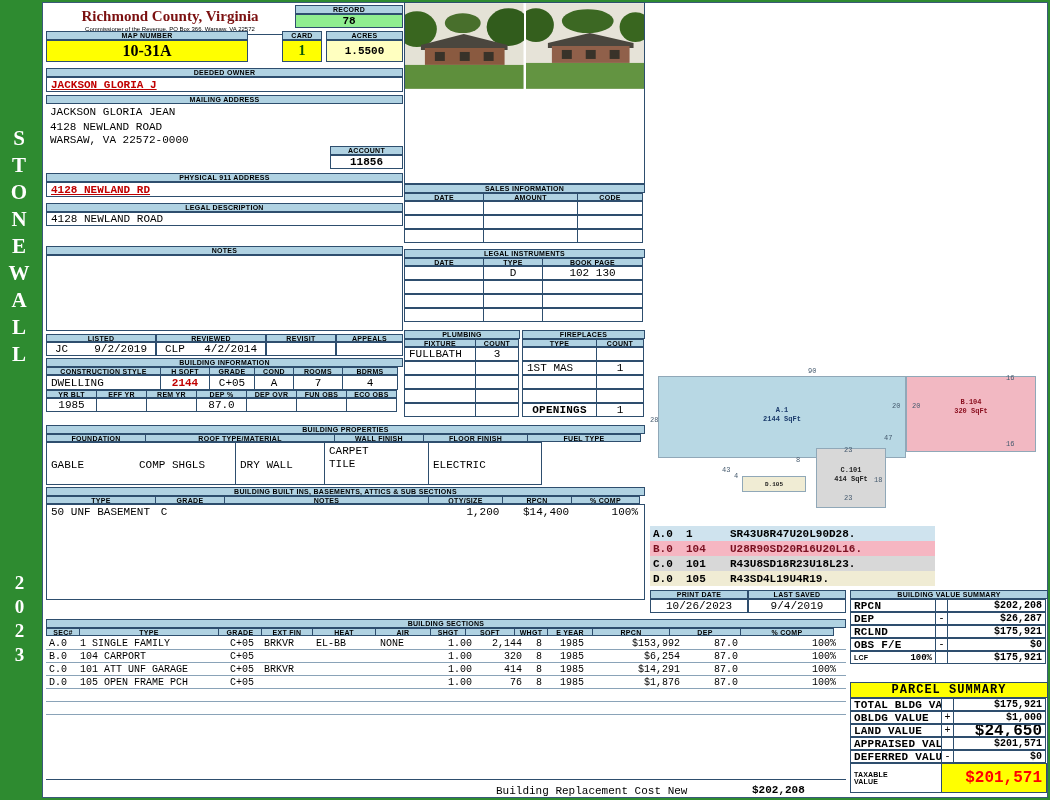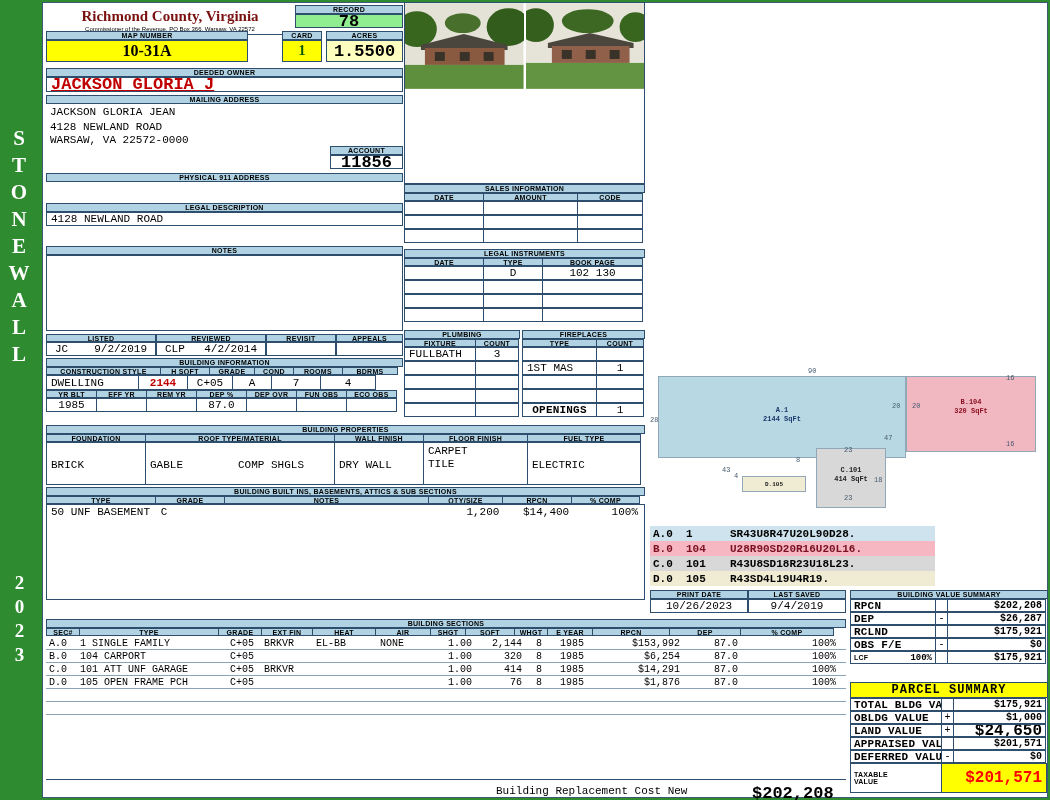--- a/index.html
+++ b/index.html
@@ -4,21 +4,21 @@
 <style>
   *{box-sizing:border-box;margin:0;padding:0}
   body{margin:0;background:#2e8b30}
   #page{position:relative;width:1050px;height:800px;background:#2e8b30;overflow:hidden;font-family:"Liberation Sans",sans-serif;color:#000}
   .abs{position:absolute}
   #card{position:absolute;left:42px;top:2px;width:1006px;height:796px;background:#fff;border:1px solid #3a5a78}
   .vtext{writing-mode:vertical-rl;text-orientation:upright;color:#fff;font-family:"Liberation Serif",serif;font-weight:bold;letter-spacing:3px;line-height:1}
   .bar{position:absolute;background:#b0d2e2;border:1px solid #2e4e6e;font:bold 7px "Liberation Sans",sans-serif;display:flex;align-items:center;justify-content:center;white-space:nowrap;overflow:hidden;letter-spacing:.3px}
   .box{position:absolute;border:1px solid #2e4e6e;background:#fff;display:flex;align-items:center;overflow:hidden;white-space:nowrap}
   .m{font-family:"Liberation Mono",monospace;font-size:11px}
-  .mb{font-family:"Liberation Mono",monospace;font-size:17px;font-weight:bold}
+  .mb{font-family:"Liberation Mono",monospace;font-size:11px;font-weight:bold}
   .red{color:#c00000}
   .ctr{justify-content:center}
   .trow{position:absolute;display:flex}
   .trow>div{border:1px solid #2e4e6e;margin-left:-1px;background:#fff;display:flex;align-items:center;overflow:hidden;white-space:nowrap;font-family:"Liberation Mono",monospace;font-size:11px}
   .trow>div:first-child{margin-left:0}
   .trow.hd>div{background:#b0d2e2;font:bold 7px "Liberation Sans",sans-serif;justify-content:center;letter-spacing:.3px}
   .pl{padding-left:4px}
   .county-title{font:bold 15px "Liberation Serif",serif;color:#7b1010;text-align:center}
   .county-sub{font:6px "Liberation Sans",sans-serif;text-align:center;margin-top:1px}
   .prop{align-items:flex-start;padding-top:2px}
@@ -59,20 +59,21 @@
 
   <div class="bar" style="left:46px;top:95px;width:357px;height:9px">MAILING ADDRESS</div>
   <div class="abs m" style="left:50px;top:106px">JACKSON GLORIA JEAN</div>
   <div class="abs m" style="left:50px;top:121px">4128 NEWLAND ROAD</div>
   <div class="abs m" style="left:50px;top:134px">WARSAW, VA 22572-0000</div>
 
   <div class="bar" style="left:330px;top:146px;width:73px;height:9px">ACCOUNT</div>
   <div class="box ctr mb" style="left:330px;top:155px;width:73px;height:14px">11856</div>
 
   <div class="bar" style="left:46px;top:173px;width:357px;height:9px">PHYSICAL 911 ADDRESS</div>
+  <div class="box mb red pl" style="left:46px;top:182px;width:357px;height:15px;text-decoration:underline">4128 NEWLAND RD</div>
 
   <div class="bar" style="left:46px;top:203px;width:357px;height:9px">LEGAL DESCRIPTION</div>
   <div class="box m pl" style="left:46px;top:212px;width:357px;height:14px">4128 NEWLAND ROAD</div>
 
   <div class="bar" style="left:46px;top:246px;width:357px;height:9px">NOTES</div>
   <div class="box" style="left:46px;top:255px;width:357px;height:76px"></div>
 
   <div class="bar" style="left:46px;top:334px;width:110px;height:8px">LISTED</div>
   <div class="bar" style="left:156px;top:334px;width:110px;height:8px">REVIEWED</div>
   <div class="bar" style="left:266px;top:334px;width:70px;height:8px">REVISIT</div>
@@ -91,21 +92,21 @@
   <div class="bar" style="left:46px;top:358px;width:357px;height:9px">BUILDING INFORMATION</div>
   <div class="trow hd" style="left:46px;top:367px">
     <div style="width:115px;height:8px">CONSTRUCTION STYLE</div>
     <div style="width:50px;height:8px">H SQFT</div>
     <div style="width:46px;height:8px">GRADE</div>
     <div style="width:40px;height:8px">COND</div>
     <div style="width:50px;height:8px">ROOMS</div>
     <div style="width:56px;height:8px">BDRMS</div>
   </div>
   <div class="trow" style="left:46px;top:375px">
-    <div class="pl" style="width:93px;height:15px">DWELLING</div>
+    <div class="pl" style="width:115px;height:15px">DWELLING</div>
     <div class="ctr mb red" style="width:50px;height:15px">2144</div>
     <div class="ctr" style="width:46px;height:15px">C+05</div>
     <div class="ctr" style="width:40px;height:15px">A</div>
     <div class="ctr" style="width:50px;height:15px">7</div>
     <div class="ctr" style="width:56px;height:15px">4</div>
   </div>
   <div class="trow hd" style="left:46px;top:390px">
     <div style="width:51px;height:8px">YR BLT</div>
     <div style="width:51px;height:8px">EFF YR</div>
     <div style="width:51px;height:8px">REM YR</div>
@@ -126,21 +127,20 @@
 
   <div class="bar" style="left:46px;top:425px;width:599px;height:9px">BUILDING PROPERTIES</div>
   <div class="trow hd" style="left:46px;top:434px">
     <div style="width:100px;height:8px">FOUNDATION</div>
     <div style="width:190px;height:8px">ROOF TYPE/MATERIAL</div>
     <div style="width:90px;height:8px">WALL FINISH</div>
     <div style="width:105px;height:8px">FLOOR FINISH</div>
     <div style="width:114px;height:8px">FUEL TYPE</div>
   </div>
   <div class="trow" style="left:46px;top:442px">
-    <div class="prop pl" style="width:100px;height:43px">BRICK</div>
     <div class="prop pl" style="width:190px;height:43px;gap:55px">
       <span>GABLE</span>
       <span>COMP SHGLS</span>
     </div>
     <div class="prop pl" style="width:90px;height:43px">DRY WALL</div>
     <div class="prop pl" style="width:105px;height:43px;flex-direction:column;align-items:flex-start;line-height:13px">
       <span>CARPET</span>
       <span>TILE</span>
     </div>
     <div class="prop pl" style="width:114px;height:43px">ELECTRIC</div>

